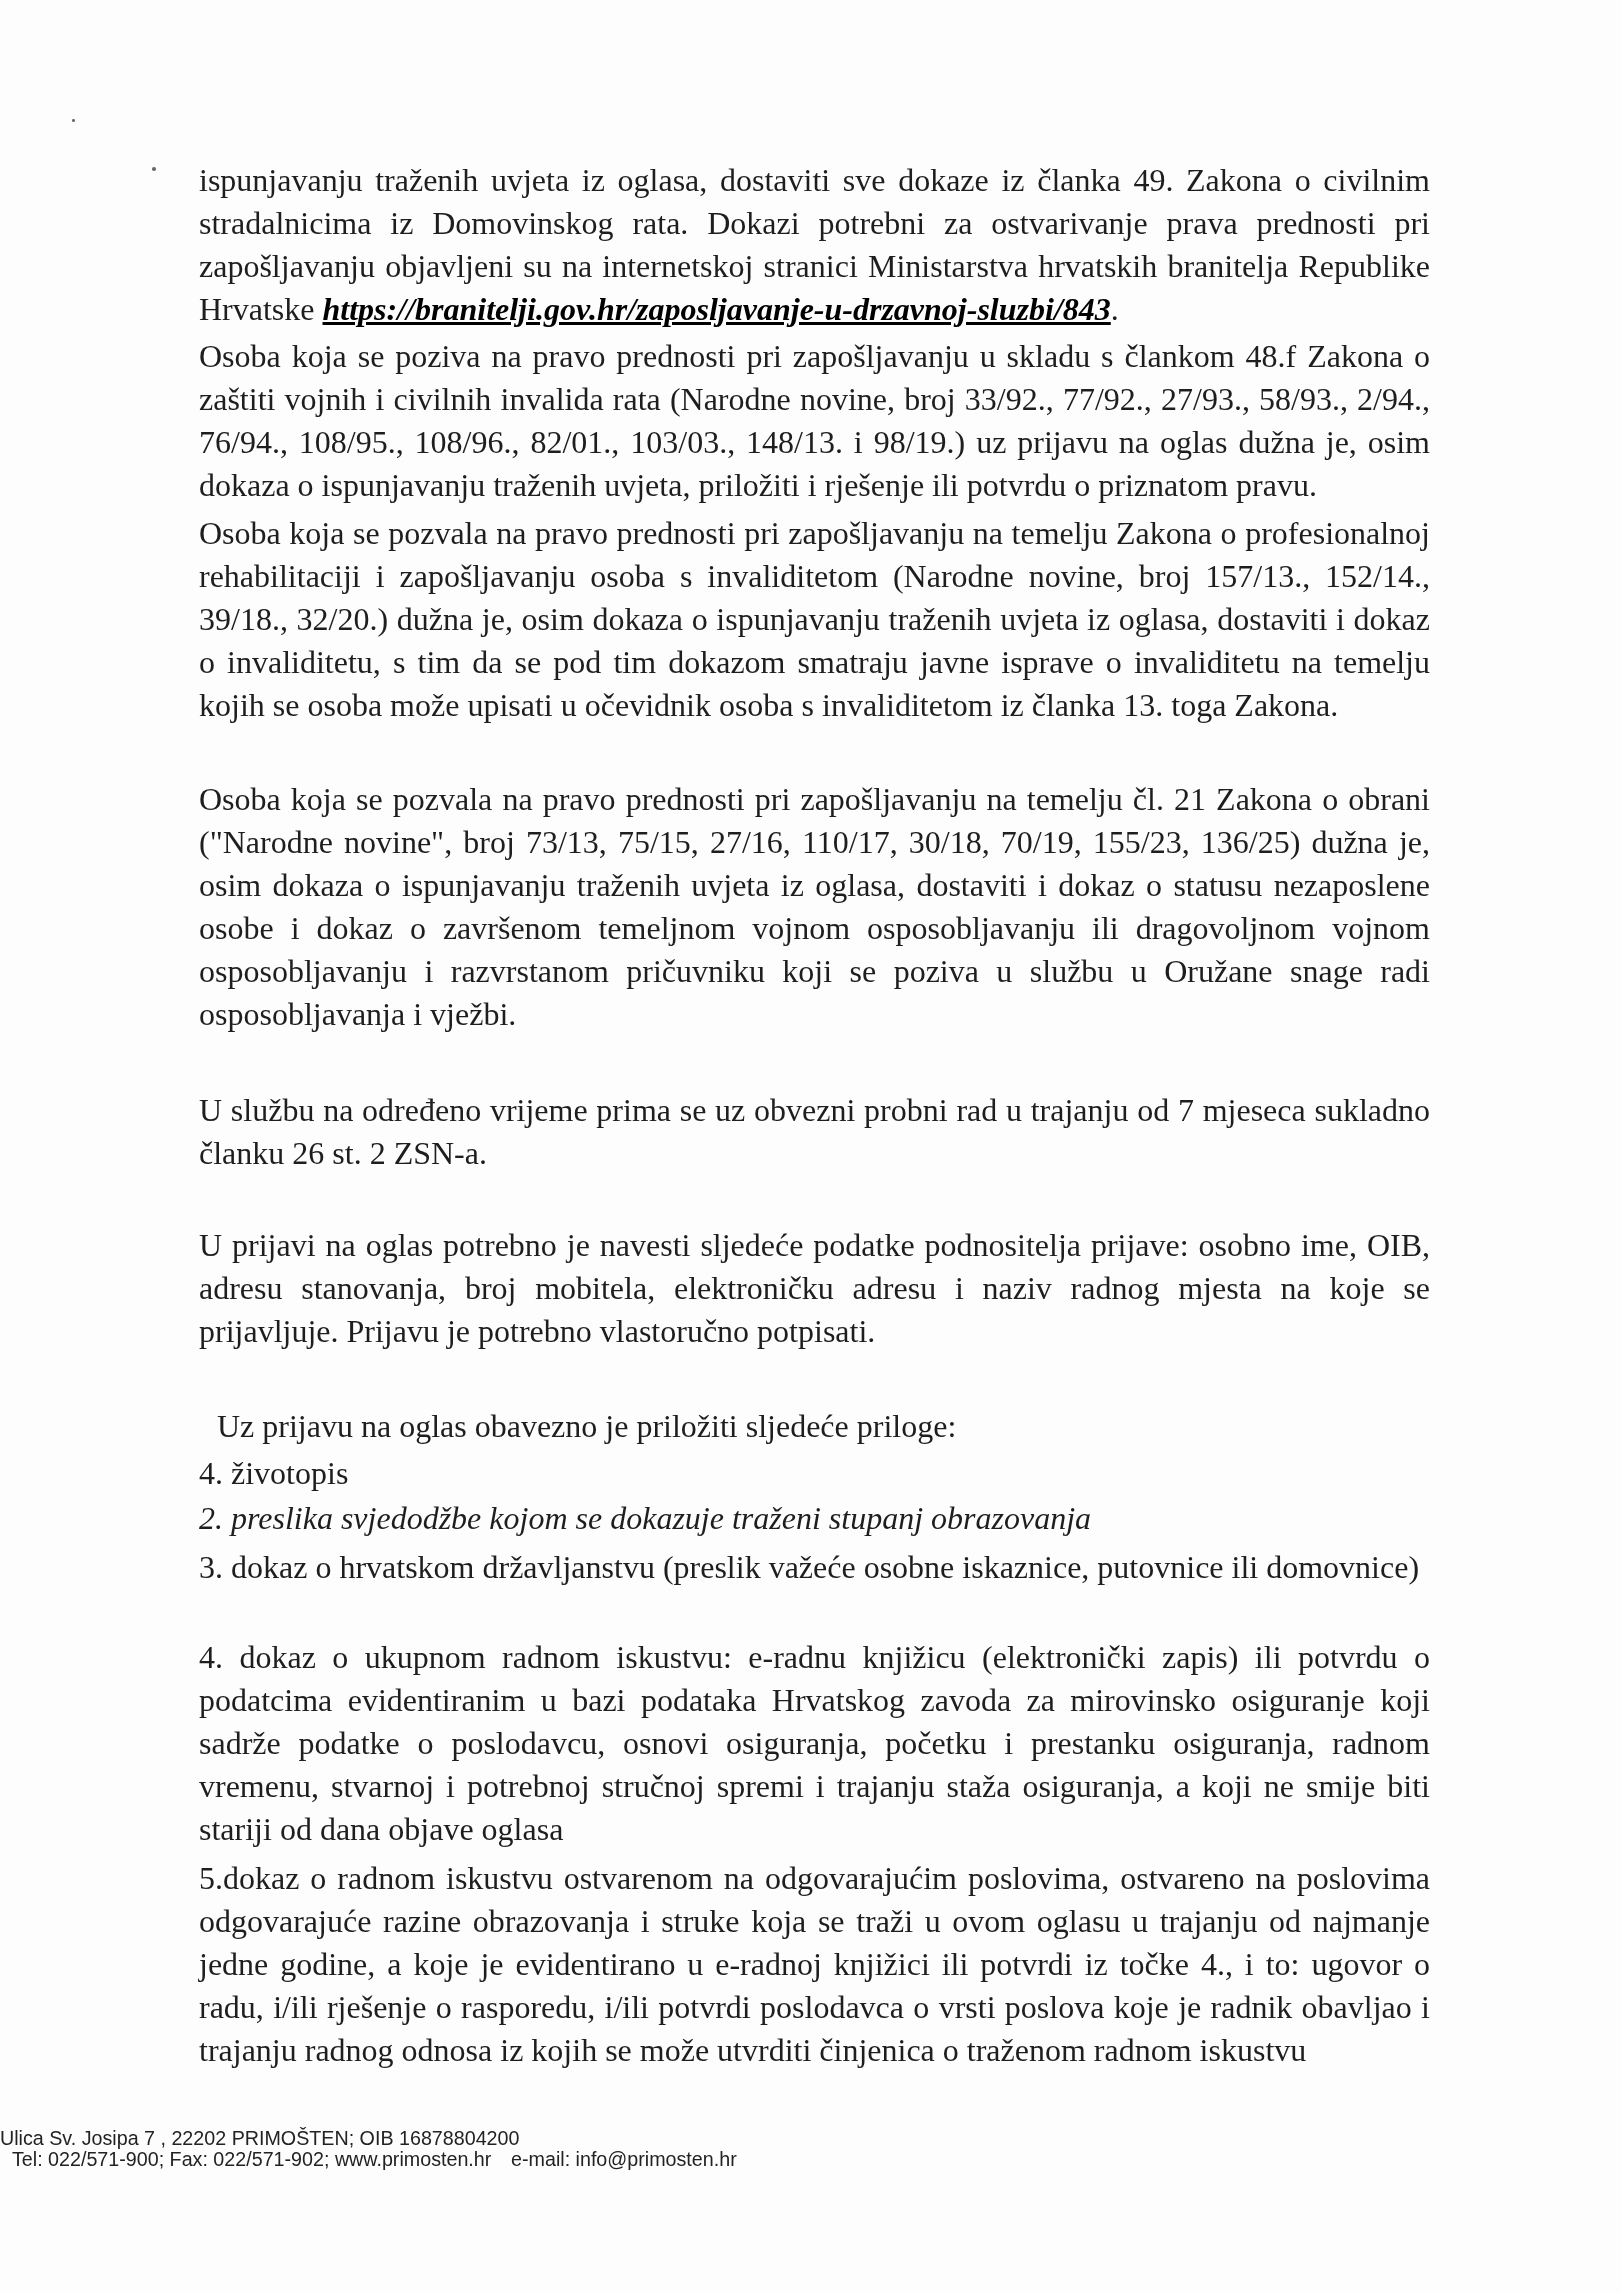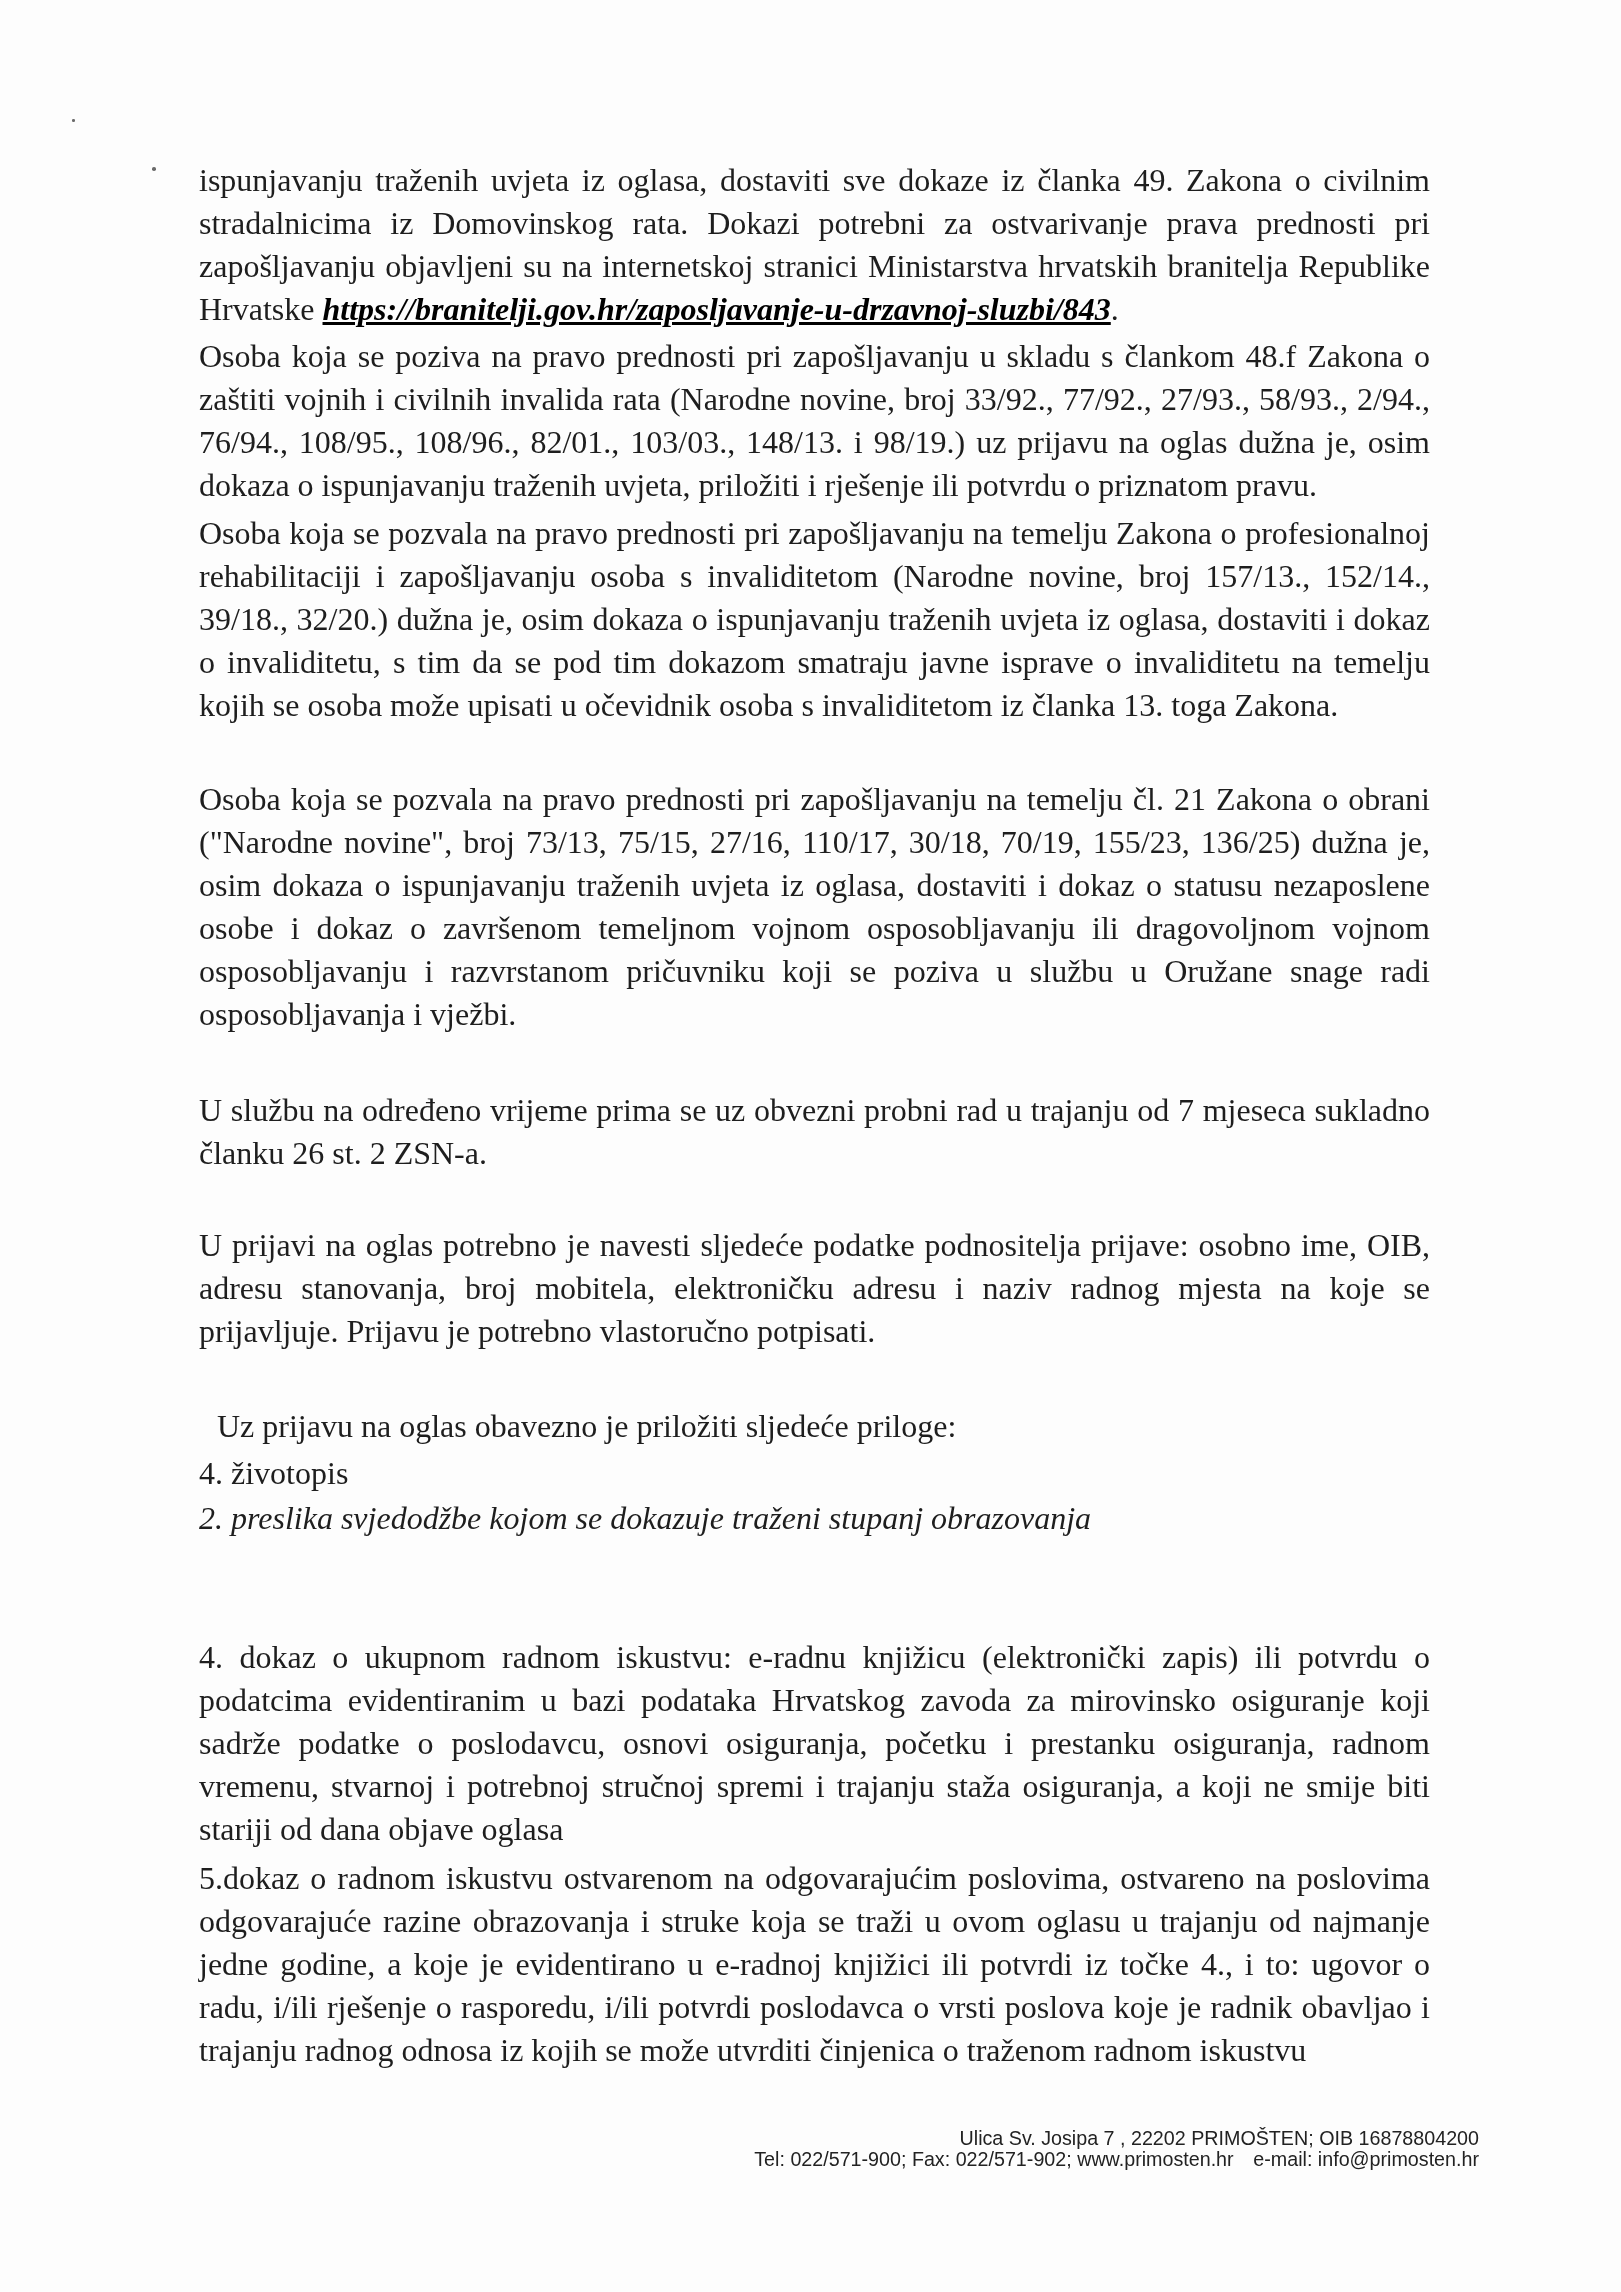--- a/index.html
+++ b/index.html
@@ -14,23 +14,23 @@
     font-size: 32px; line-height: 43px;
     text-align: justify; text-align-last: left;
     margin: 0;
   }
   .link {
     color: #000000; font-weight: bold; font-style: italic;
     text-decoration: underline; cursor: pointer;
   }
   .speck { position: absolute; width: 3.6px; height: 3.6px; border-radius: 50%; background: #6a6a6a; }
   .footer {
-    position: absolute; left: 0; width: 1443px; text-align: right;
+    position: absolute; left: 0; width: 1443px; text-align: left;
     font-family: "Liberation Sans", "DejaVu Sans", sans-serif;
-    font-size: 19.7px; line-height: 20.6px; color: #222; margin-left: 36px;
+    font-size: 19.7px; line-height: 20.6px; color: #222;
   }
   .footer .line { display: block; }
   .footer .line2 { padding-left: 12px; }
   .gap { display: inline-block; width: 19.7px; }
 </style>
 </head>
 <body>
 
 <div class="page">
 
@@ -48,20 +48,21 @@
   <p class="para" style="top:778px;">Osoba koja se pozvala na pravo prednosti pri zapošljavanju na temelju čl. 21 Zakona o obrani ("Narodne novine", broj 73/13, 75/15, 27/16, 110/17, 30/18, 70/19, 155/23, 136/25) dužna je, osim dokaza o ispunjavanju traženih uvjeta iz oglasa, dostaviti i dokaz o statusu nezaposlene osobe i dokaz o završenom temeljnom vojnom osposobljavanju ili dragovoljnom vojnom osposobljavanju i razvrstanom pričuvniku koji se poziva u službu u Oružane snage radi osposobljavanja i vježbi.</p>
 
   <p class="para" style="top:1089px;">U službu na određeno vrijeme prima se uz obvezni probni rad u trajanju od 7 mjeseca sukladno članku 26 st. 2 ZSN-a.</p>
 
   <p class="para" style="top:1224px;">U prijavi na oglas potrebno je navesti sljedeće podatke podnositelja prijave: osobno ime, OIB, adresu stanovanja, broj mobitela, elektroničku adresu i naziv radnog mjesta na koje se prijavljuje. Prijavu je potrebno vlastoručno potpisati.</p>
 
   <p class="para" style="top:1405px;margin-left:18px;">Uz prijavu na oglas obavezno je priložiti sljedeće priloge:</p>
 
   <p class="para" style="top:1452px;">4. životopis</p>
   <p class="para" style="top:1497px;font-style:italic;">2. preslika svjedodžbe kojom se dokazuje traženi stupanj obrazovanja</p>
+  <p class="para" style="top:1546px;">3. dokaz o hrvatskom državljanstvu (preslik važeće osobne iskaznice, putovnice ili domovnice)</p>
   <p class="para" style="top:1636px;">4. dokaz o ukupnom radnom iskustvu: e-radnu knjižicu (elektronički zapis) ili potvrdu o podatcima evidentiranim u bazi podataka Hrvatskog zavoda za mirovinsko osiguranje koji sadrže podatke o poslodavcu, osnovi osiguranja, početku i prestanku osiguranja, radnom vremenu, stvarnoj i potrebnoj stručnoj spremi i trajanju staža osiguranja, a koji ne smije biti stariji od dana objave oglasa</p>
   <p class="para" style="top:1857px;">5.dokaz o radnom iskustvu ostvarenom na odgovarajućim poslovima, ostvareno na poslovima odgovarajuće razine obrazovanja i struke koja se traži u ovom oglasu u trajanju od najmanje jedne godine, a koje je evidentirano u e-radnoj knjižici ili potvrdi iz točke 4., i to: ugovor o radu, i/ili rješenje o rasporedu, i/ili potvrdi poslodavca o vrsti poslova koje je radnik obavljao i trajanju radnog odnosa iz kojih se može utvrditi činjenica o traženom radnom iskustvu</p>
 
   <div class="footer" style="top:2128px;">
     <span class="line">Ulica Sv. Josipa 7 , 22202 PRIMOŠTEN; OIB 16878804200</span>
     <span class="line line2"><span>Tel: 022/571-900; Fax: 022/571-902; www.primosten.hr</span><span class="gap"></span><span>e-mail: info@primosten.hr</span></span>
   </div>
 
 </div>
 

